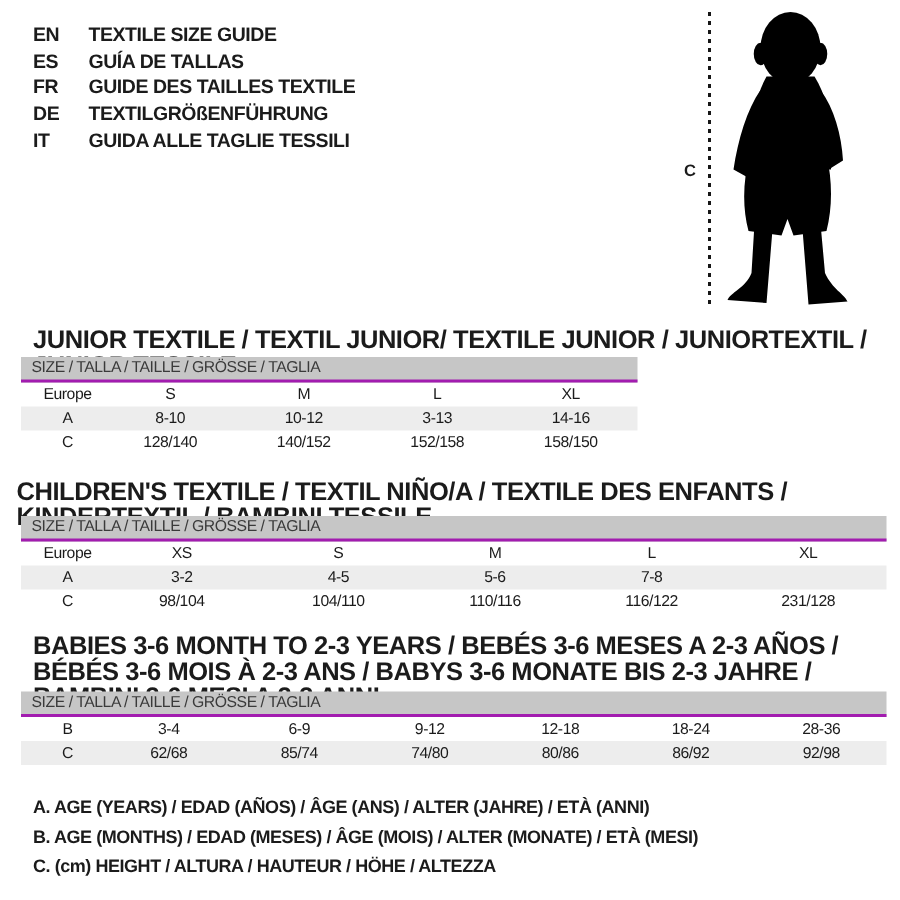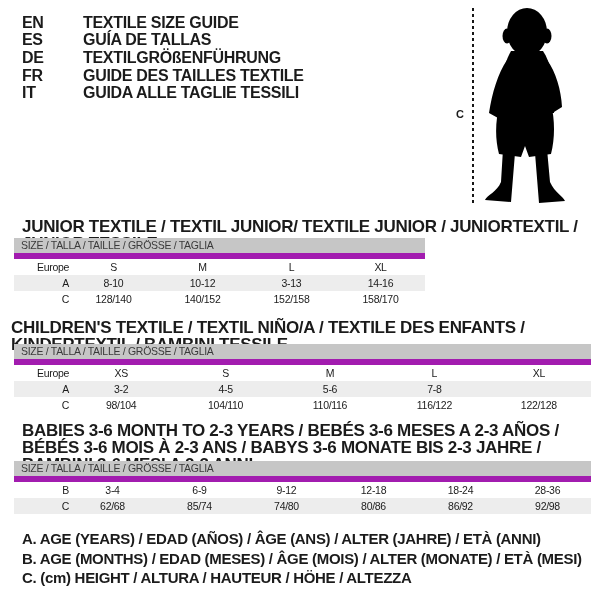--- a/index.html
+++ b/index.html
@@ -3,64 +3,64 @@
 <meta charset="utf-8">
 <style>
   html,body{margin:0;padding:0;background:#fff;}
   #canvas{
     position:relative;width:600px;height:600px;background:#ffffff;overflow:hidden;
     font-family:"Liberation Sans",sans-serif;color:#1b1b1b;
     -webkit-font-smoothing:antialiased;
   }
   
   .langs{position:absolute;left:22px;top:14px;}
-  .lang-row{display:flex;height:17.6px;align-items:center;font-weight:700;font-size:16px;letter-spacing:-0.3px;gap:24px;}
+  .lang-row{display:flex;height:17.6px;align-items:center;font-weight:700;font-size:13px;letter-spacing:-0.3px;}
   .lang-code{width:37px;}
   
   .c-label{position:absolute;left:456px;top:108px;font-weight:700;font-size:11px;}
   .dash-line{
     position:absolute;left:472px;top:8px;width:2px;height:198px;
     background:repeating-linear-gradient(to bottom,#161616 0 3px,transparent 3px 6px);
   }
   .baby{position:absolute;left:481px;top:5px;}
   
   .t-title{position:absolute;font-weight:700;font-size:17px;letter-spacing:-0.3px;line-height:17px;}
   .size-table{position:absolute;font-size:10.5px;letter-spacing:-0.3px;}
   .size-bar{
     height:15px;line-height:15px;background:#c6c6c6;color:#3a3a3a;
-    padding-left:7px;border-bottom:6px solid #a21caf;font-size:10.5px;
+    padding-left:7px;border-bottom:2px solid #a21caf;font-size:10.5px;
   }
   .trow{display:grid;grid-template-columns:55px var(--cols);height:16px;line-height:16px;}
   .trow.shaded{background:#ededed;}
   .tc{text-align:center;}
-  .tc.label{text-align:right;padding-left:7px;}
+  .tc.label{text-align:center;padding-left:7px;}
   
-  .legend{position:absolute;left:22px;top:529px;font-weight:700;font-size:15px;line-height:19.5px;letter-spacing:-0.3px;}
+  .legend{position:absolute;left:22px;top:529px;font-weight:700;font-size:12px;line-height:19.5px;letter-spacing:-0.3px;}
 </style>
 </head>
 <body>
 
 <div id="canvas">
 
   <div class="langs">
     <div class="lang-row">
       <span class="lang-code">EN</span>
       <span>TEXTILE SIZE GUIDE</span>
     </div>
     <div class="lang-row">
       <span class="lang-code">ES</span>
       <span>GUÍA DE TALLAS</span>
     </div>
     <div class="lang-row">
+      <span class="lang-code">FR</span>
+      <span>GUIDE DES TAILLES TEXTILE</span>
+    </div>
+    <div class="lang-row">
       <span class="lang-code">DE</span>
       <span>TEXTILGRÖßENFÜHRUNG</span>
-    </div>
-    <div class="lang-row">
-      <span class="lang-code">FR</span>
-      <span>GUIDE DES TAILLES TEXTILE</span>
     </div>
     <div class="lang-row">
       <span class="lang-code">IT</span>
       <span>GUIDA ALLE TAGLIE TESSILI</span>
     </div>
   </div>
 
   <span class="c-label">C</span>
   <div class="dash-line"></div>
   <svg class="baby" width="95" height="202" viewBox="0 0 95 202">
@@ -93,21 +93,21 @@
           <div class="tc">8-10</div>
           <div class="tc">10-12</div>
           <div class="tc">3-13</div>
           <div class="tc">14-16</div>
         </div>
         <div class="trow">
           <div class="tc label">C</div>
           <div class="tc">128/140</div>
           <div class="tc">140/152</div>
           <div class="tc">152/158</div>
-          <div class="tc">158/170</div>
+          <div class="tc">158/150</div>
         </div>
       </div>
   </div>
 
   <div class="t-title" style="left:11px;top:319px;">CHILDREN'S TEXTILE / TEXTIL NIÑO/A / TEXTILE DES ENFANTS / KINDERTEXTIL / BAMBINI TESSILE</div>
   <div class="size-table" style="left:14px;top:344px;width:577px;--cols:repeat(5,1fr);">
     <div class="size-bar">SIZE / TALLA / TAILLE / GRÖSSE / TAGLIA</div>
     <div>
         <div class="trow">
           <div class="tc label">Europe</div>
@@ -123,21 +123,21 @@
           <div class="tc">4-5</div>
           <div class="tc">5-6</div>
           <div class="tc">7-8</div>
         </div>
         <div class="trow">
           <div class="tc label">C</div>
           <div class="tc">98/104</div>
           <div class="tc">104/110</div>
           <div class="tc">110/116</div>
           <div class="tc">116/122</div>
-          <div class="tc">122/128</div>
+          <div class="tc">231/128</div>
         </div>
       </div>
   </div>
 
   <div class="t-title" style="left:22px;top:422px;width:540px;">BABIES 3-6 MONTH TO 2-3 YEARS / BEBÉS 3-6 MESES A 2-3 AÑOS / BÉBÉS 3-6 MOIS À 2-3 ANS / BABYS 3-6 MONATE BIS 2-3 JAHRE / BAMBINI 3-6 MESI A 2-3 ANNI</div>
   <div class="size-table" style="left:14px;top:461px;width:577px;--cols:repeat(6,1fr);">
     <div class="size-bar">SIZE / TALLA / TAILLE / GRÖSSE / TAGLIA</div>
     <div>
         <div class="trow">
           <div class="tc label">B</div>

